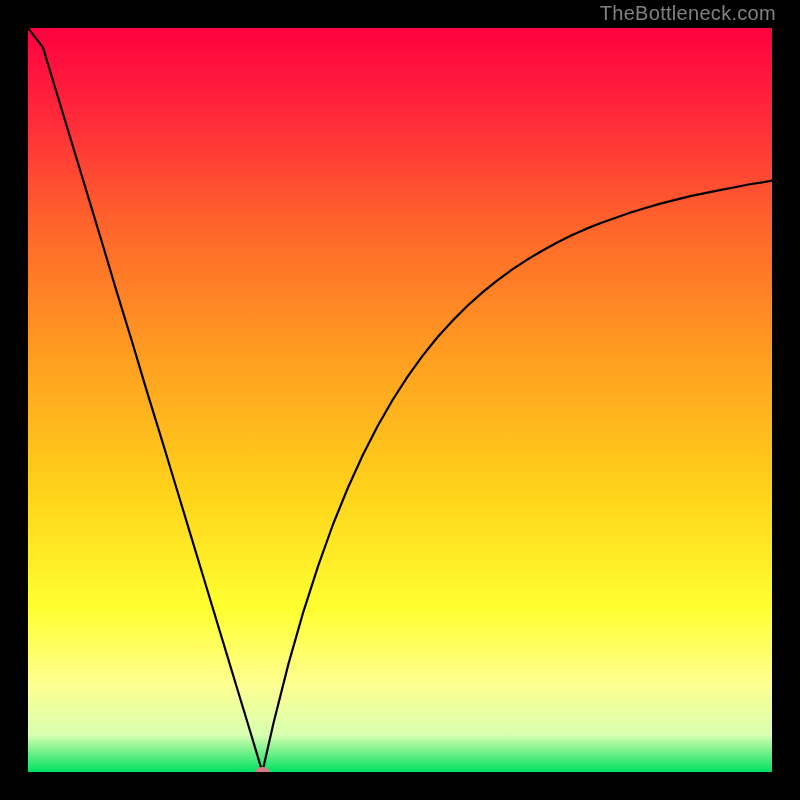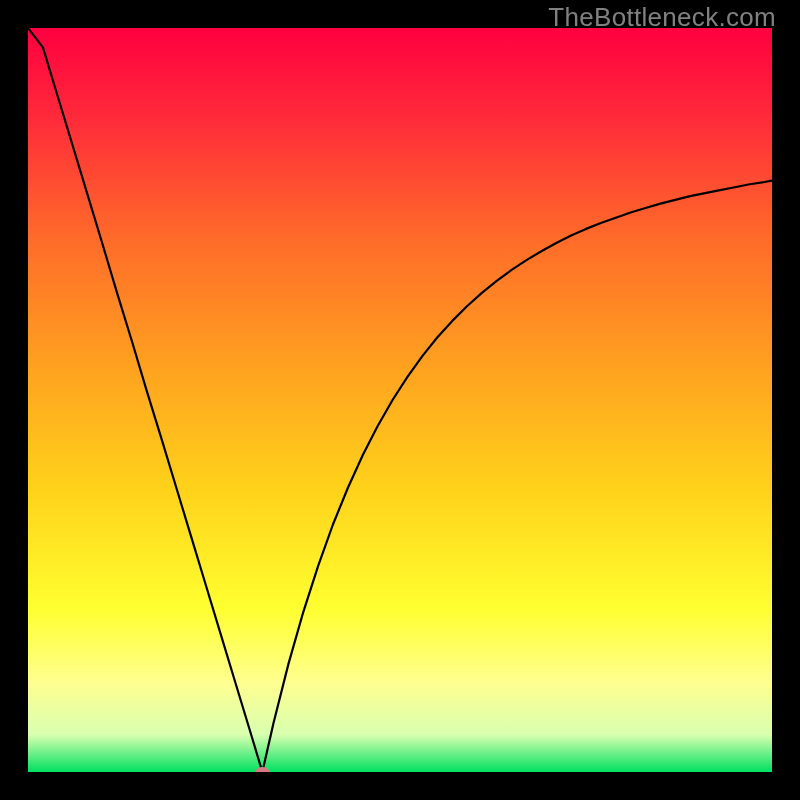--- a/index.html
+++ b/index.html
@@ -15,21 +15,21 @@
     position: relative;
     width: 800px;
     height: 800px;
     background: #000000;
   }
   .watermark {
     position: absolute;
     top: 2px;
     right: 24px;
     color: #808080;
-    font-size: 26px;
+    font-size: 20px;
     font-weight: 400;
     letter-spacing: 0.3px;
     user-select: none;
   }
   .plot {
     position: absolute;
     left: 28px;
     top: 28px;
     width: 744px;
     height: 744px;

